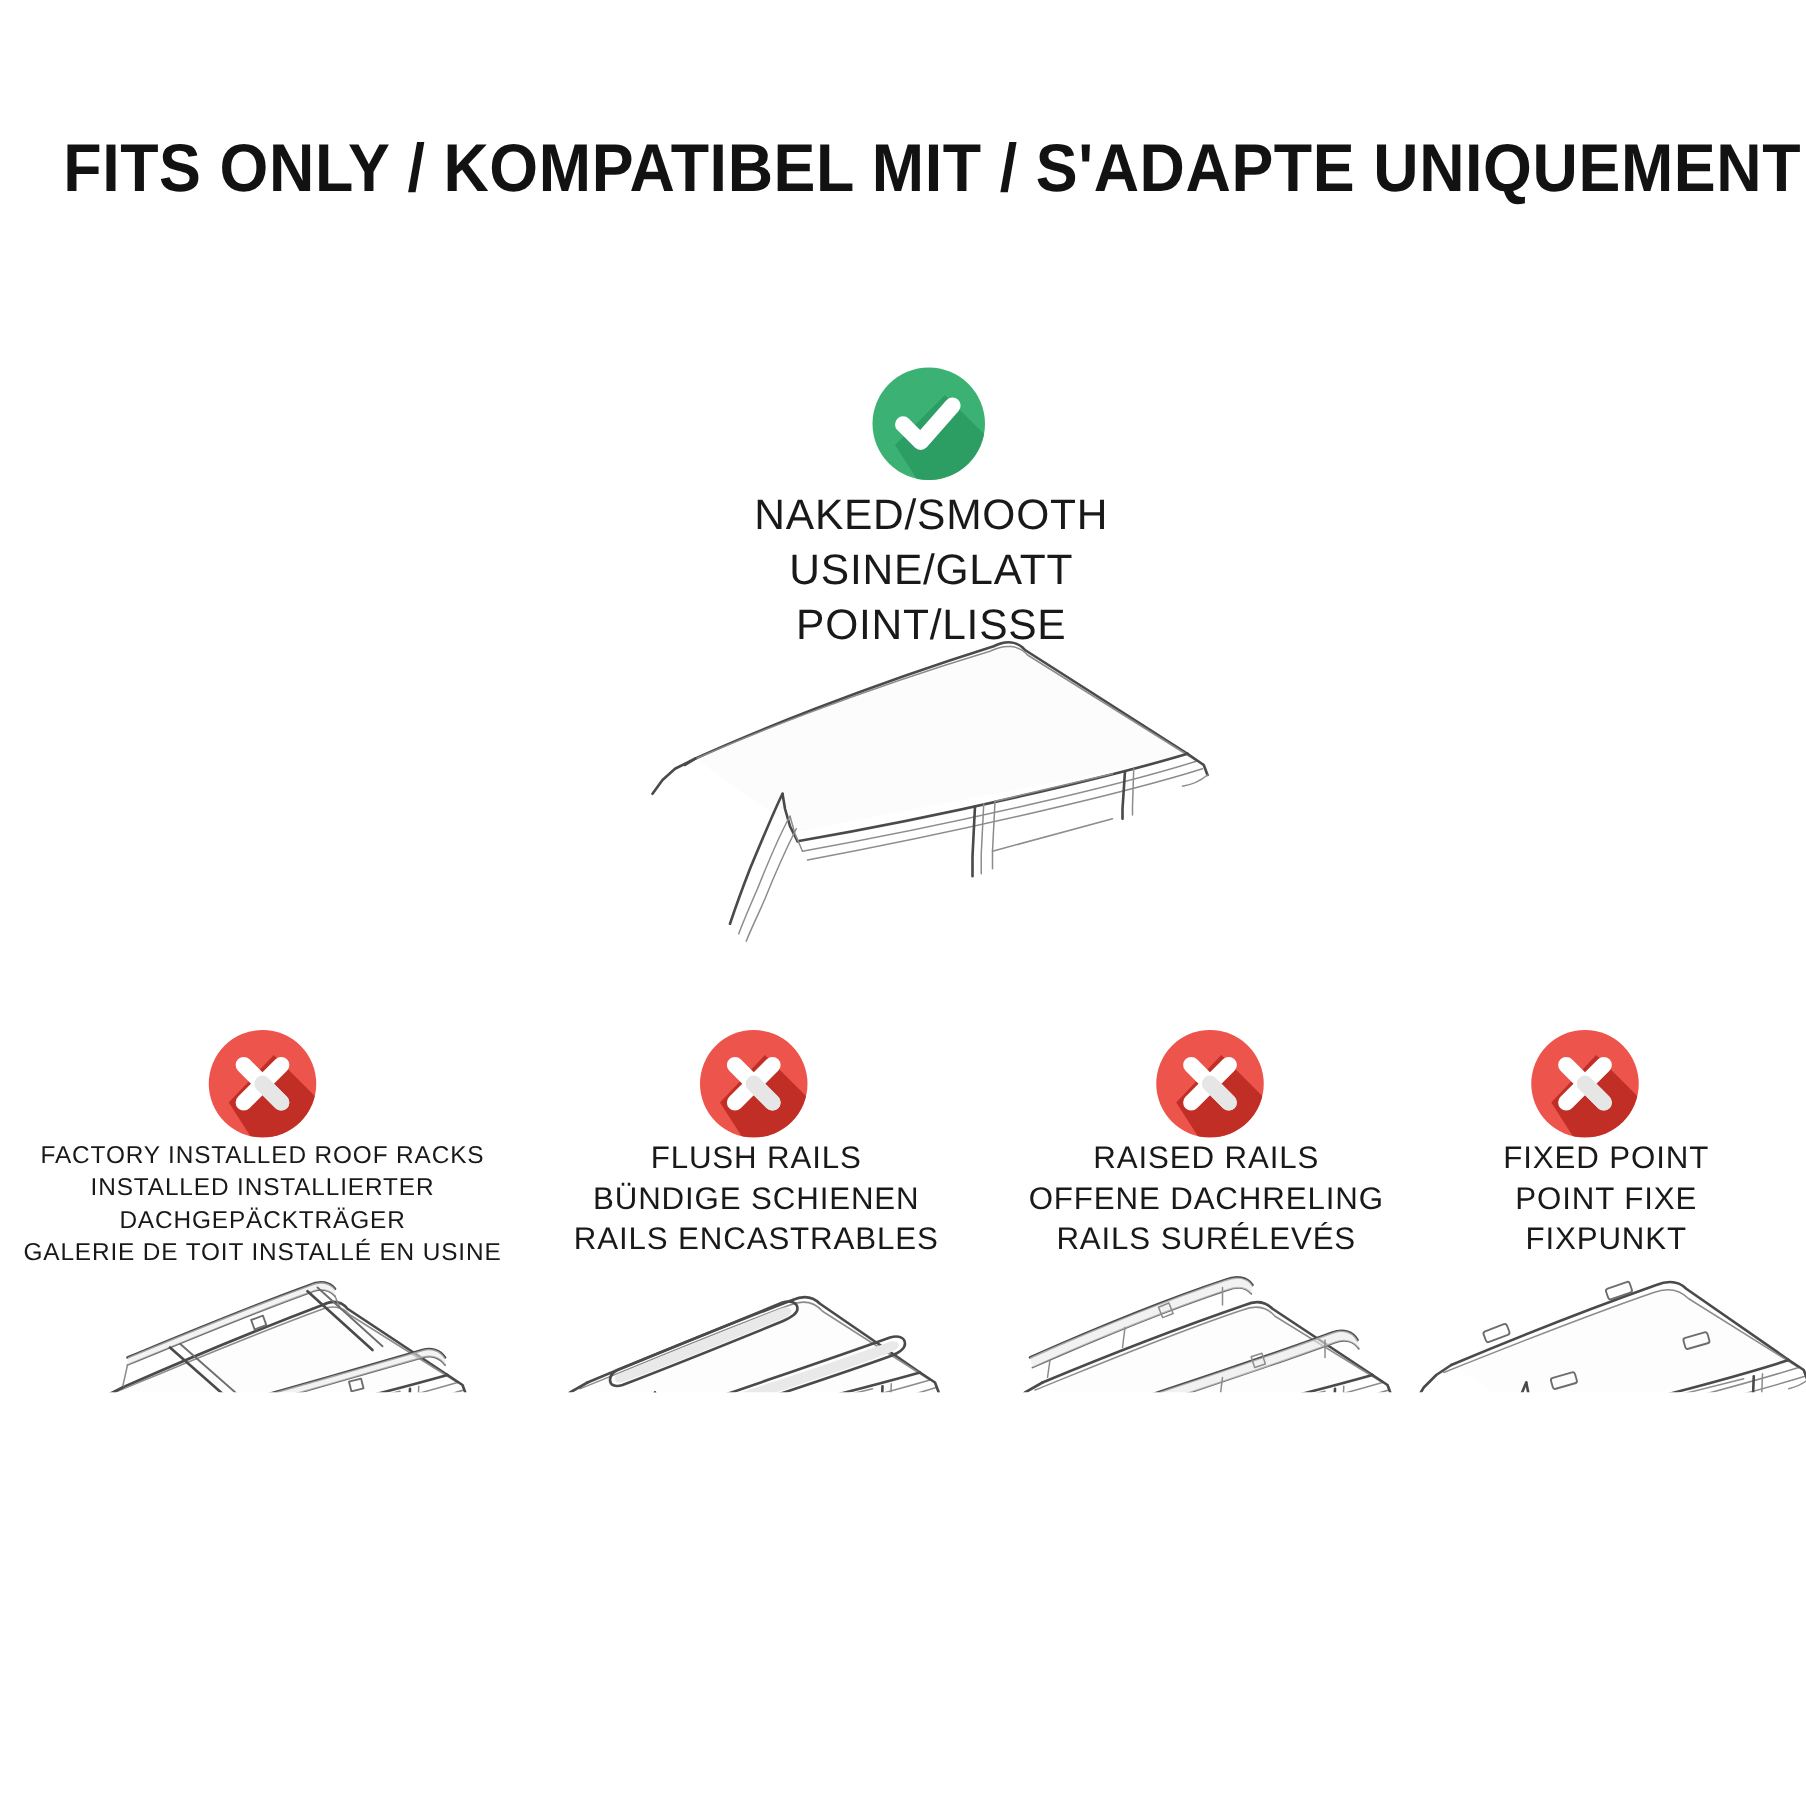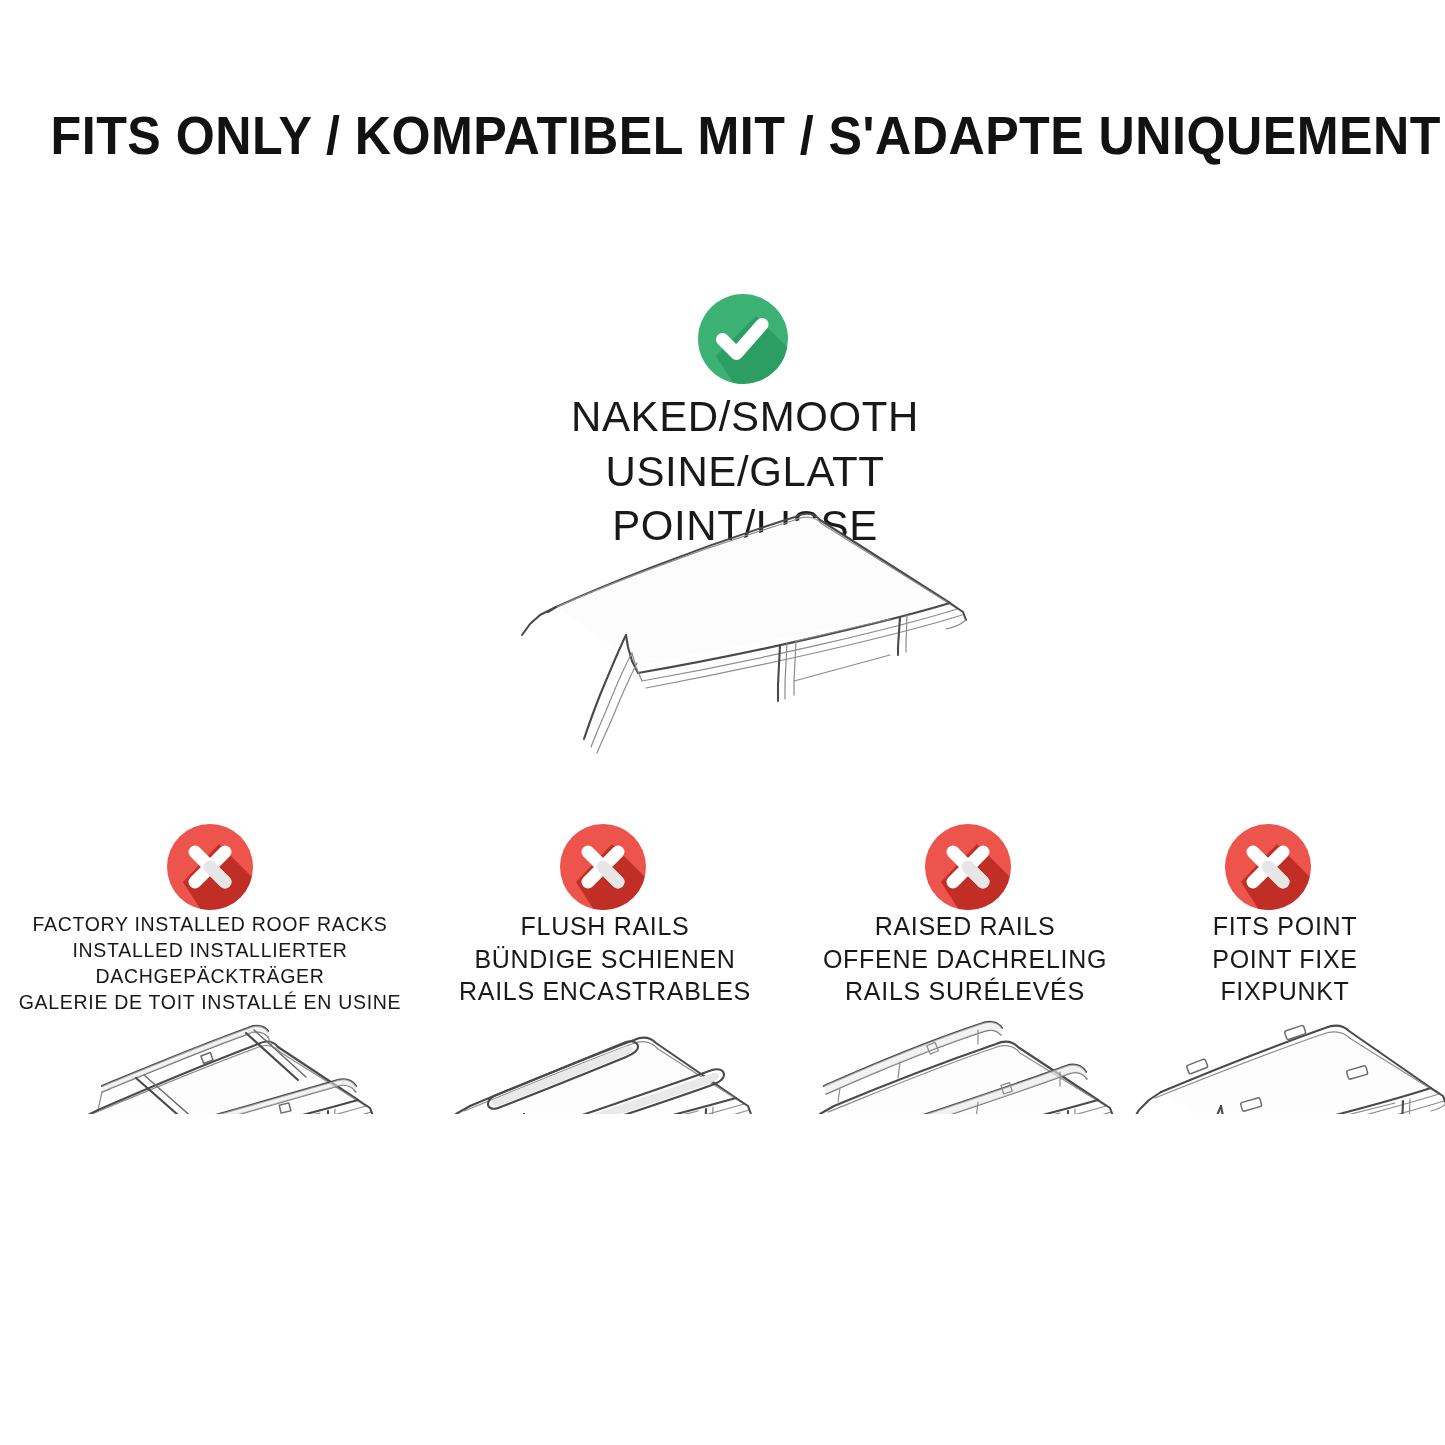--- a/index.html
+++ b/index.html
@@ -75,21 +75,21 @@
     font-family: "Liberation Sans", sans-serif;
     font-weight: 400;
     color: #191919;
     line-height: 1.28;
     letter-spacing: 1.2px;
   }
   #caption-main {
     left: 545px;
     top: 390px;
     width: 400px;
-    font-size: 42px;
+    font-size: 34px;
     line-height: 1.30;
     letter-spacing: 0.6px;
   }
   .caption-sub {
     font-size: 25px;
     line-height: 1.30;
     letter-spacing: 0.7px;
   }
   #caption-1 { left: 10px;   top: 912px; width: 400px; font-size: 19.5px; line-height: 1.33; }
   #caption-2 { left: 425px;  top: 910px; width: 360px; }
@@ -220,21 +220,21 @@
     <div>RAILS ENCASTRABLES</div>
   </div>
 
   <div class="caption caption-sub" id="caption-3">
     <div>RAISED RAILS</div>
     <div>OFFENE DACHRELING</div>
     <div>RAILS SURÉLEVÉS</div>
   </div>
 
   <div class="caption caption-sub" id="caption-4">
-    <div>FITS POINT</div>
+    <div>FIXED POINT</div>
     <div>POINT FIXE</div>
     <div>FIXPUNKT</div>
   </div>
 
   <svg class="roof roof-sub" id="roof-1" viewBox="0 0 365 235">
     <path d="M60 90 L225 24 L232 26 L320 82 L318 86 L120 132 Z" fill="#fdfdfd"></path>
 
     <path class="ln" d="M58 92 C 92 77 160 48 218 26 C 226 22 233 23 238 29 L 318 82"></path>
     <path class="ln3" d="M52 96 C 88 81 156 52 216 30 C 225 26 234 27 240 34 L 326 88"></path>
     <path class="ln" d="M318 82 C 268 96 180 118 118 132"></path>

